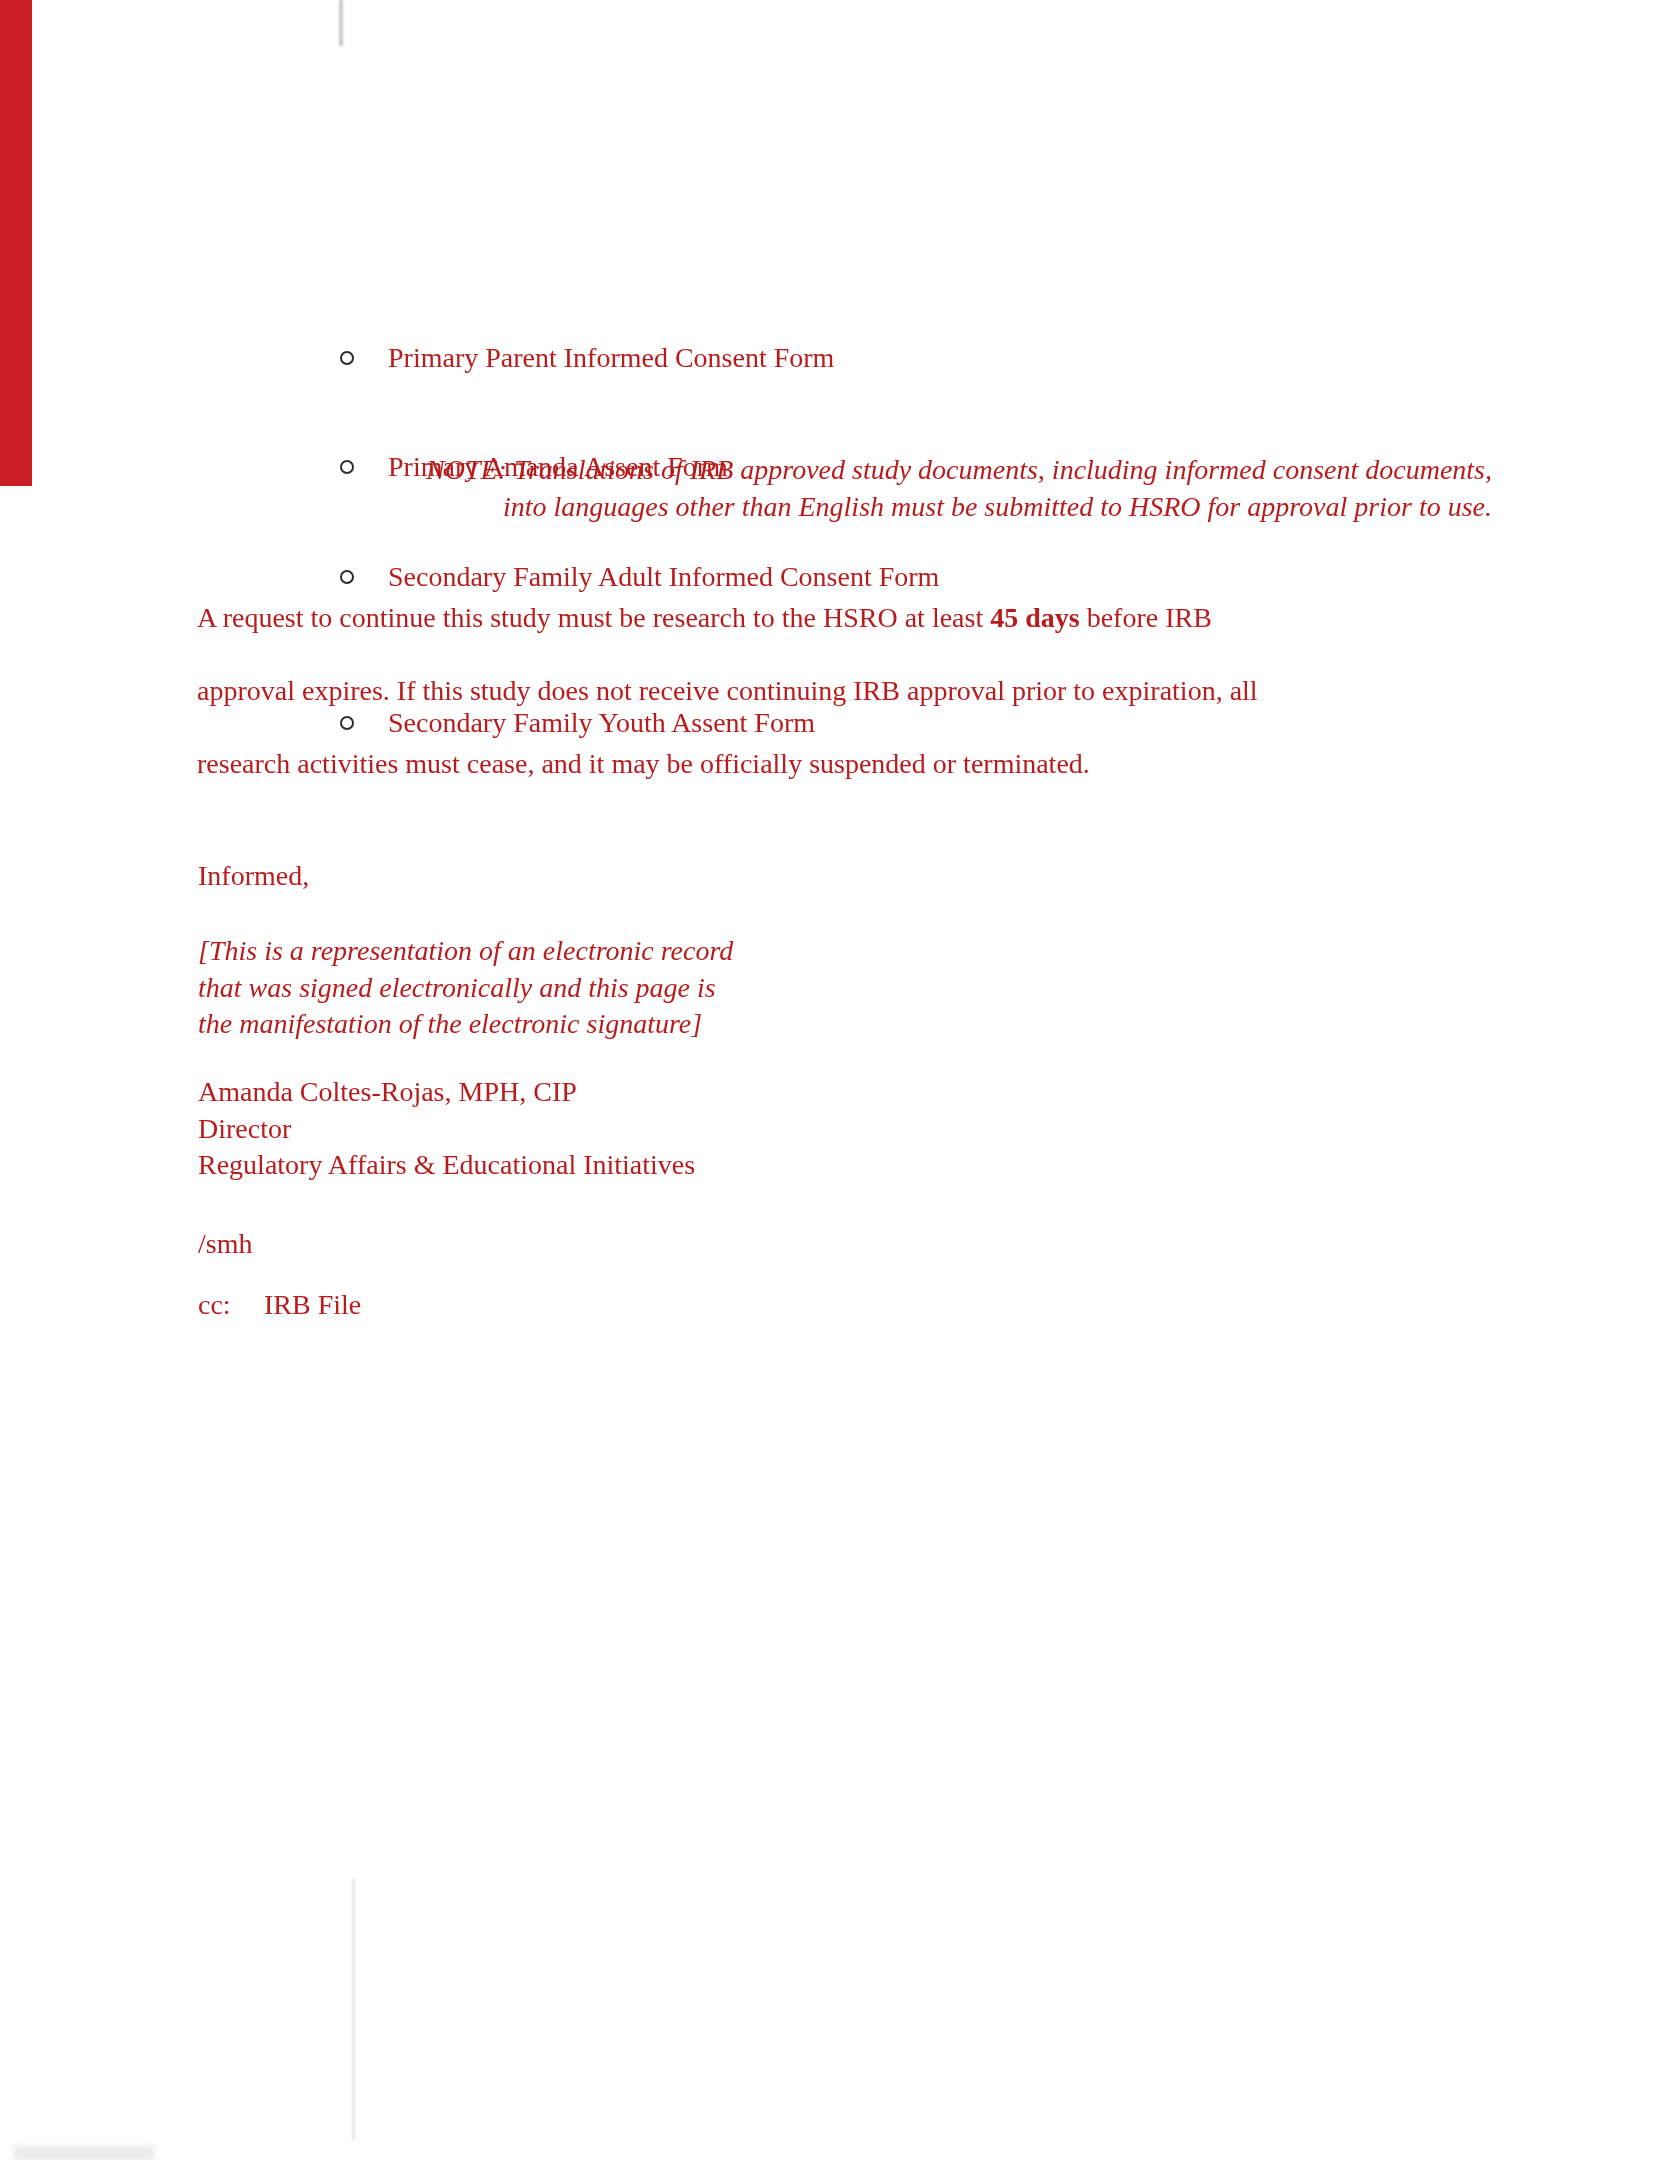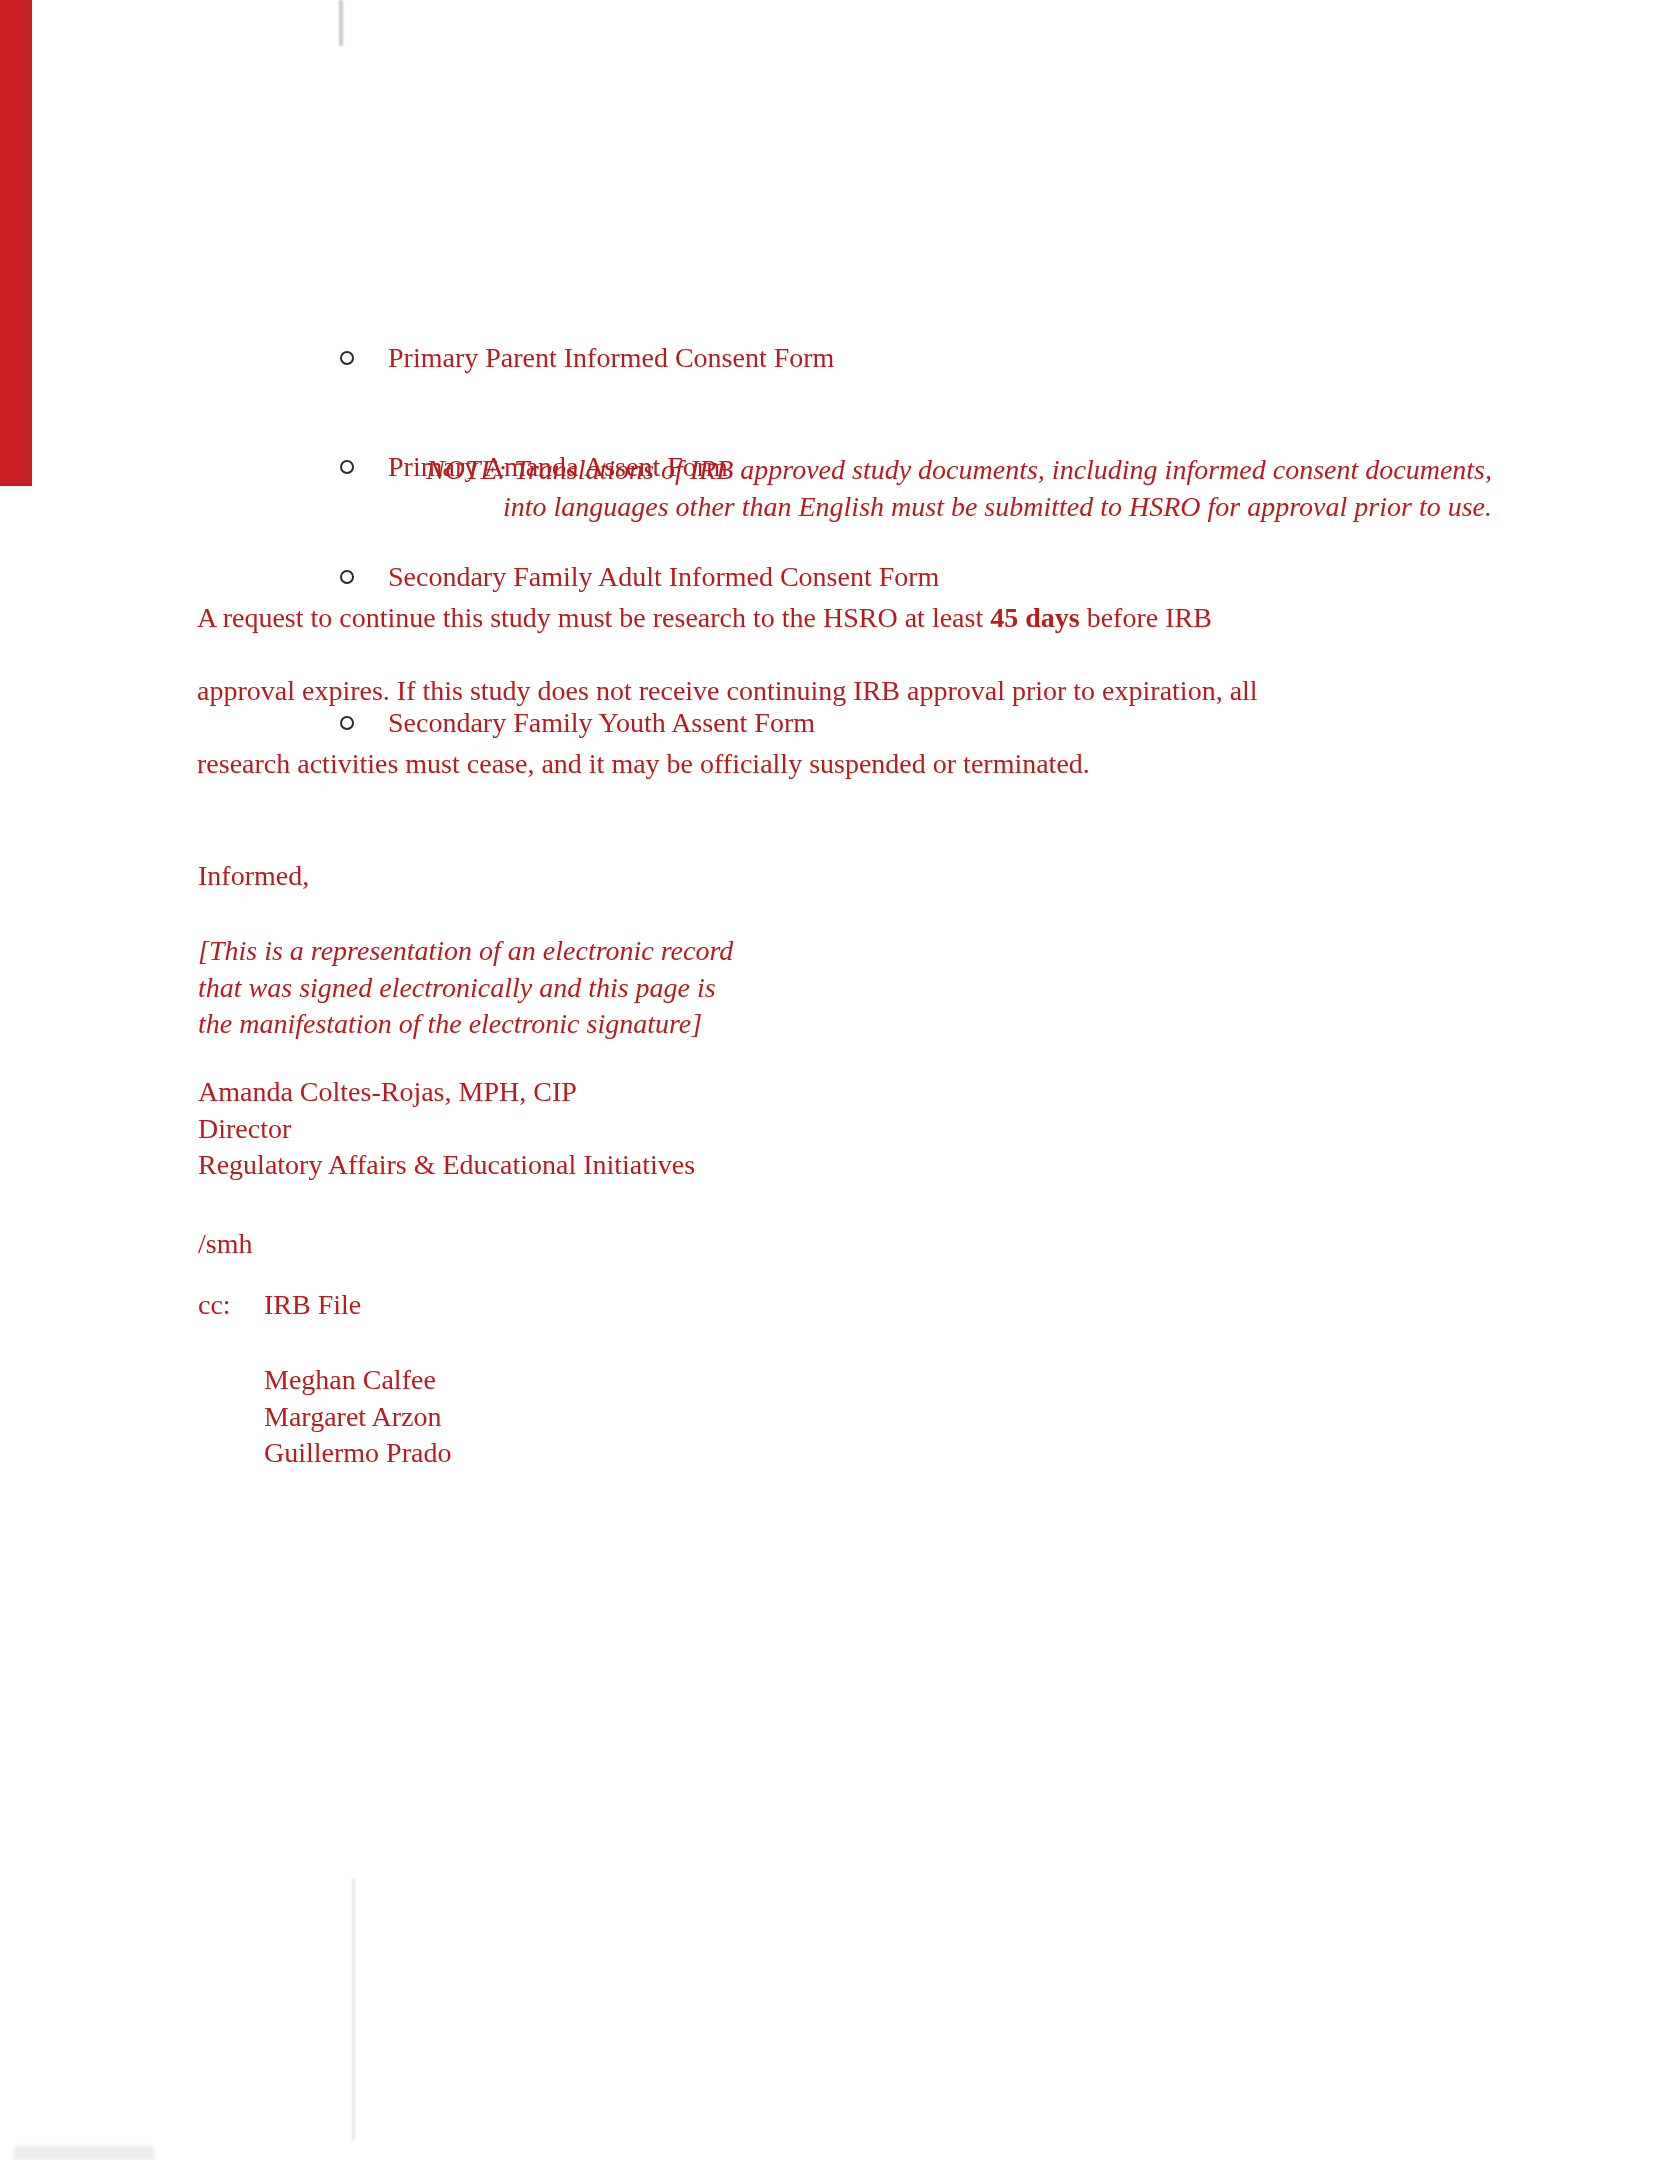--- a/index.html
+++ b/index.html
@@ -137,17 +137,14 @@
 the manifestation of the electronic signature]</div>
 
   <div class="block signer-block">Amanda Coltes-Rojas, MPH, CIP
 Director
 Regulatory Affairs &amp; Educational Initiatives</div>
 
   <div class="block initials-block">/smh</div>
 
   <div class="block cc-block"><span class="cc-label">cc:</span><span>IRB File</span></div>
 
-  <div class="block cc-names-block">Meghan Calfee
-Margaret Arzon
-Guillermo Prado</div>
 
 </div>
 
 </body></html>

